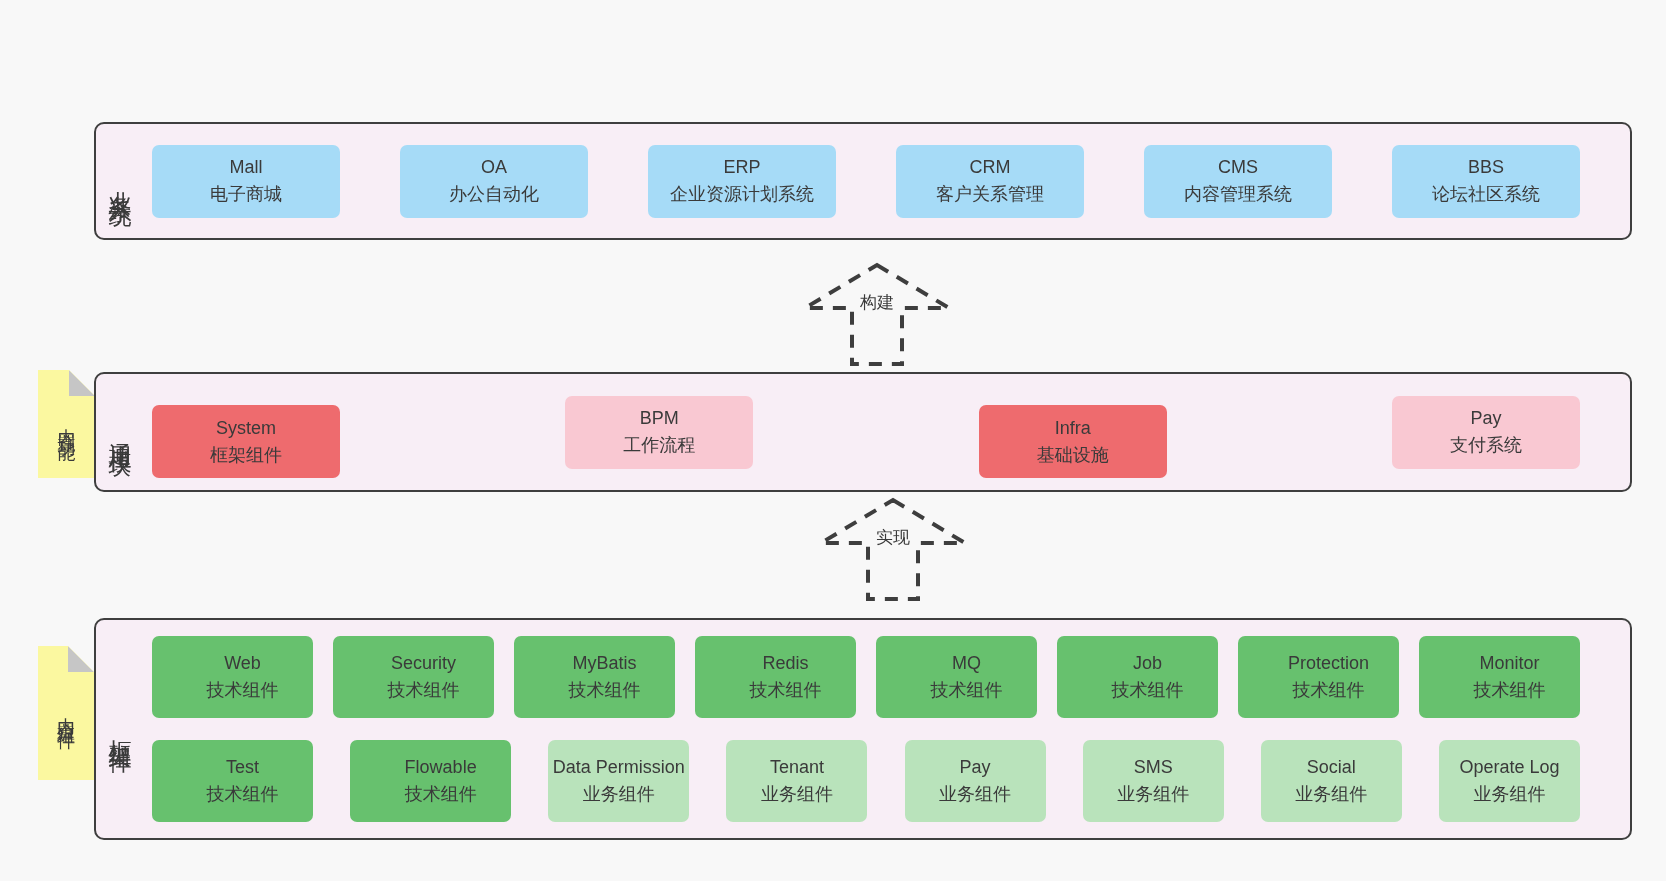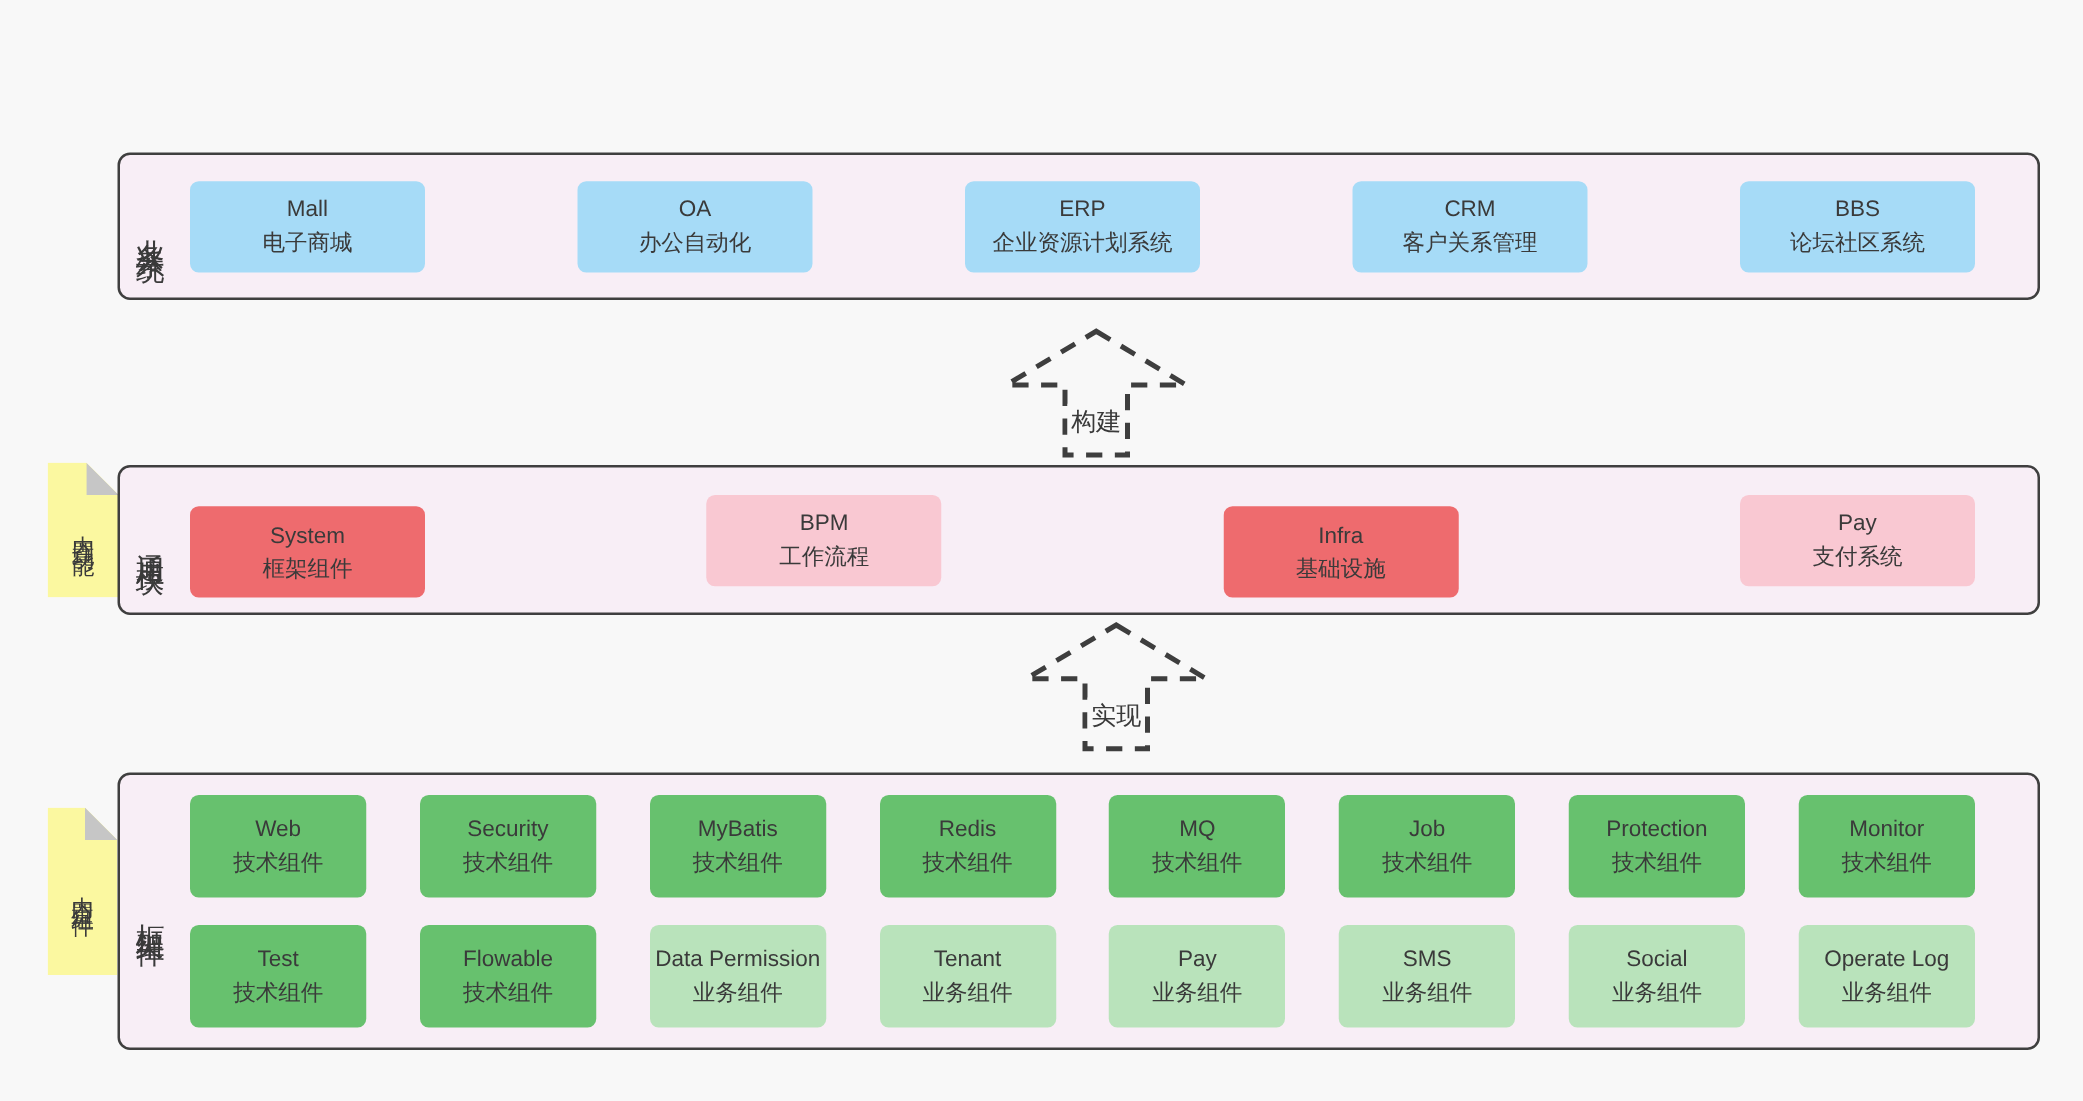--- a/index.html
+++ b/index.html
@@ -35,21 +35,21 @@
   .box{
     border-radius:7px;display:flex;flex-direction:column;
     align-items:center;justify-content:center;
     text-align:center;line-height:1.5;font-size:18px;color:#3a3a3a;
   }
   .band-1 .box,.band-2 .box{width:188px;height:73px;}
   .band-3 .box{width:141px;height:82px;}
   .box.blue{background:var(--blue);}
   .box.red{background:var(--red);margin-top:19px;}
   .box.pink{background:var(--pink);}
-  .box.green{background:var(--green);}
+  .box.green{background:var(--green);padding-left:20px;}
   .box.lightgreen{background:var(--green-light);}
   .box-name,.box-sub{width:100%;}
   
   .sticky{
     position:absolute;z-index:1;background:var(--sticky);
     display:flex;align-items:center;justify-content:center;
     clip-path:polygon(0 0,calc(100% - 26px) 0,100% 26px,100% 100%,0 100%);
   }
   .sticky::after{
     content:"";position:absolute;top:0;right:0;width:26px;height:26px;
@@ -65,22 +65,22 @@
   
   .arrow{position:absolute;width:150px;height:105px;z-index:2;}
   .arrow-1{left:802px;top:262px;}
   .arrow-2{left:818px;top:497px;}
   .arrow svg{position:absolute;left:0;top:0;}
   .arrow polygon{
     fill:none;stroke:var(--arrow);stroke-width:4;
     stroke-dasharray:13 10;stroke-linejoin:miter;
   }
   .arrow-label{
-    position:absolute;left:50%;top:61px;transform:translateX(-50%);
-    background:var(--page-bg);padding:1px 3px;font-size:20px;
+    position:absolute;left:50%;top:28px;transform:translateX(-50%);
+    background:var(--page-bg);padding:1px 3px;font-size:17px;
     color:var(--text);white-space:nowrap;
   }
 </style>
 </head>
 <body>
 
 <div class="canvas">
 
   <div class="sticky sticky-1">
     <span class="sticky-text">内置功能</span>
@@ -100,20 +100,24 @@
           <div class="box-name">OA</div>
           <div class="box-sub">办公自动化</div>
         </div>
         <div class="box blue">
           <div class="box-name">ERP</div>
           <div class="box-sub">企业资源计划系统</div>
         </div>
         <div class="box blue">
           <div class="box-name">CRM</div>
           <div class="box-sub">客户关系管理</div>
+        </div>
+        <div class="box blue">
+          <div class="box-name">CMS</div>
+          <div class="box-sub">内容管理系统</div>
         </div>
         <div class="box blue">
           <div class="box-name">BBS</div>
           <div class="box-sub">论坛社区系统</div>
         </div>
       </div>
   </section>
 
   <div class="arrow arrow-1">
     <svg width="150" height="105" viewBox="0 0 150 105">

